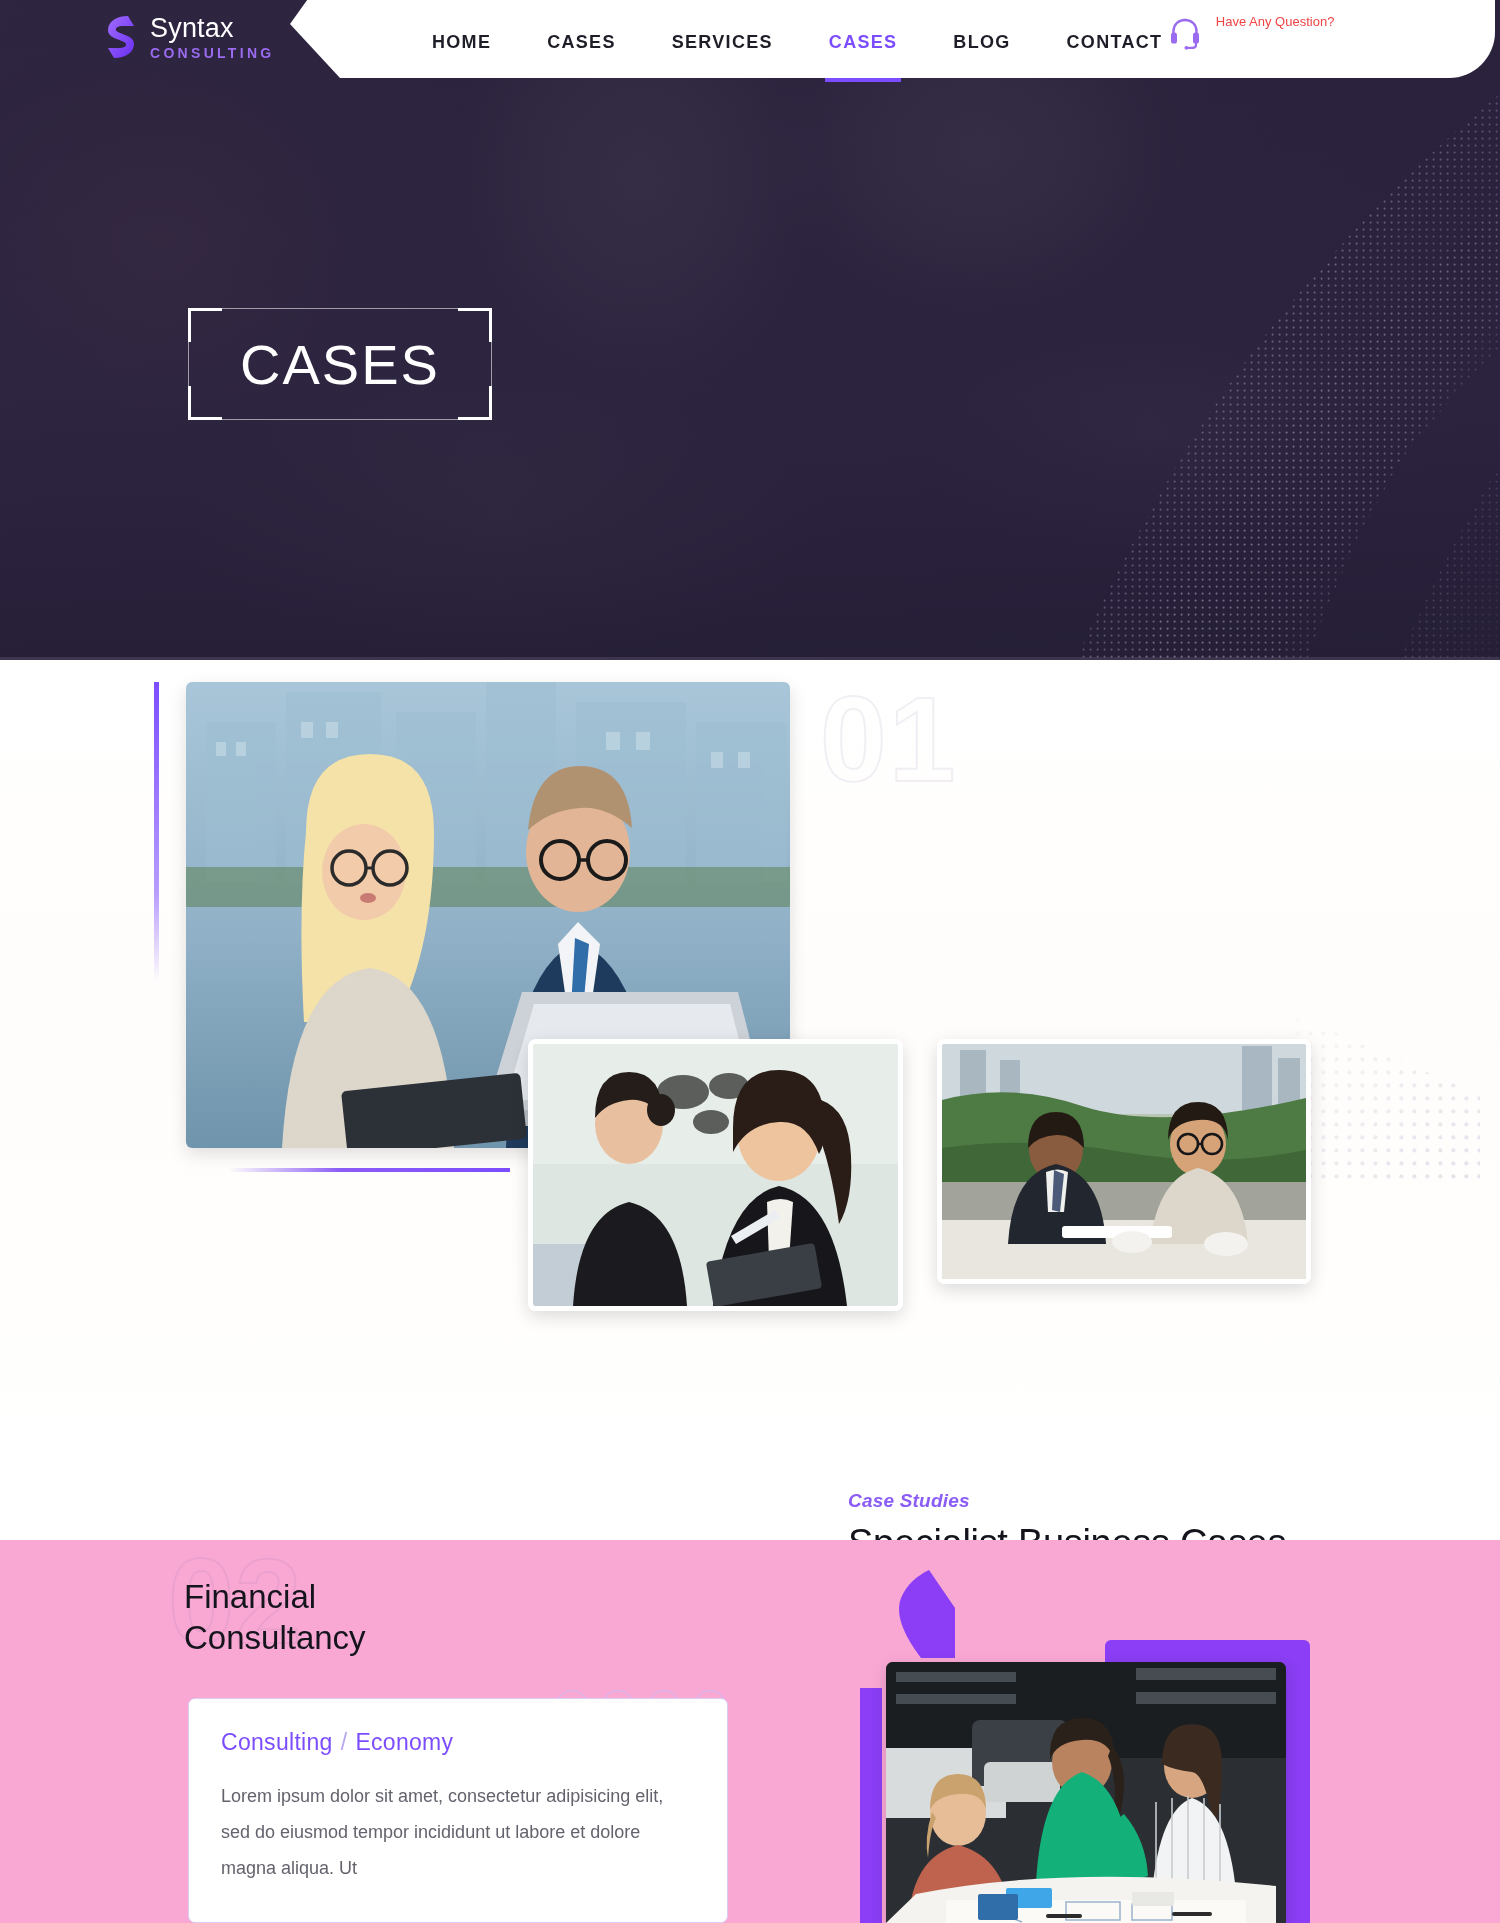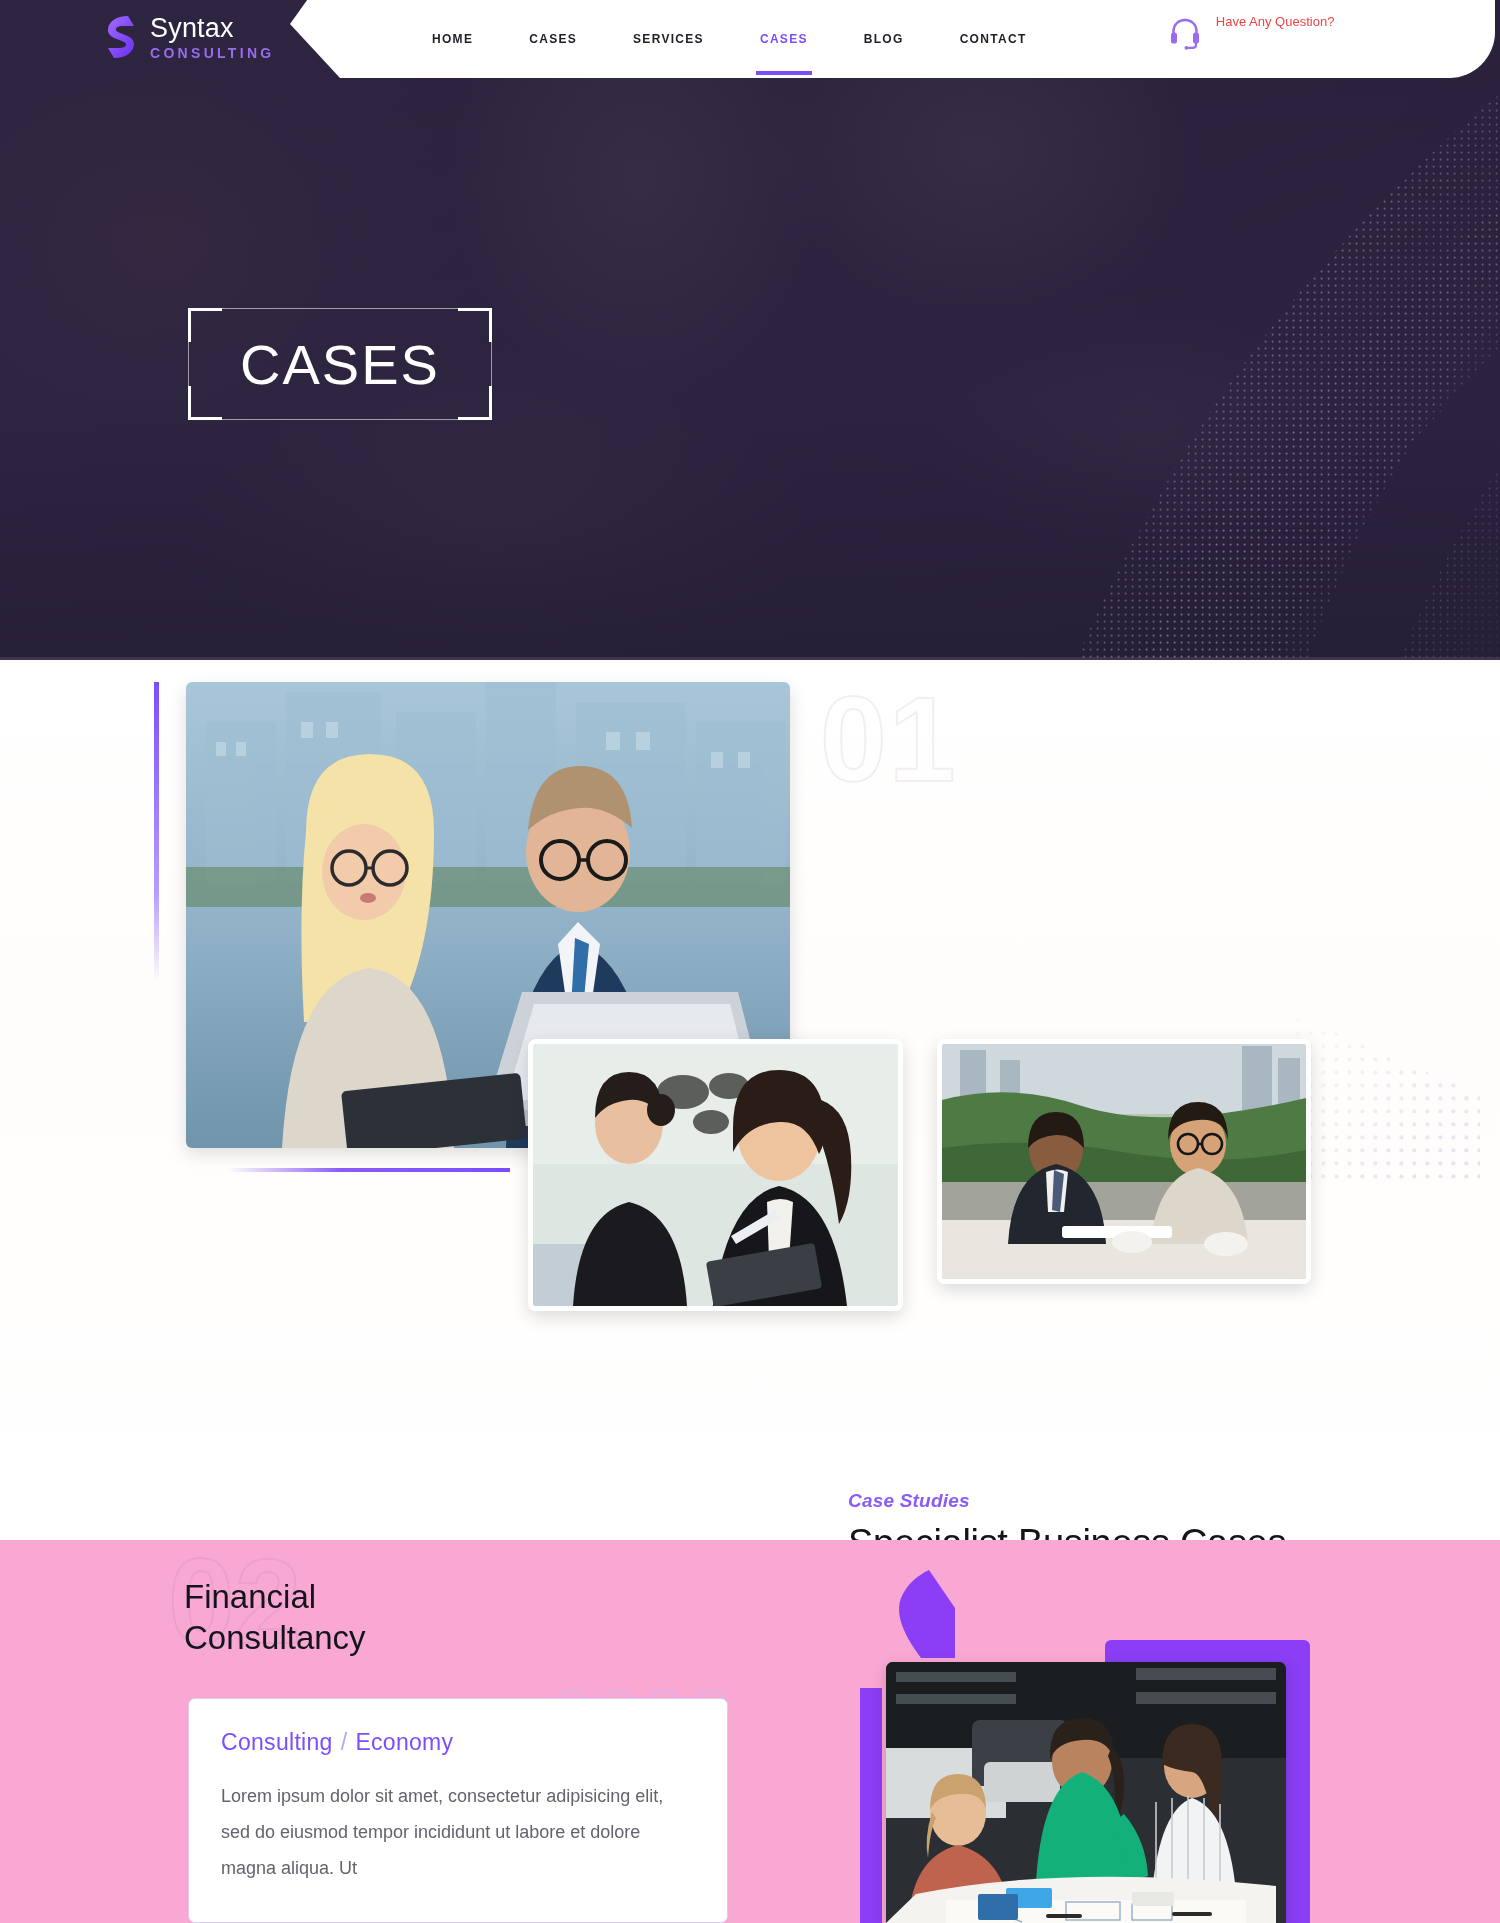--- a/index.html
+++ b/index.html
@@ -76,21 +76,21 @@
     font-size: 14px; color: #9a6bee; letter-spacing: 3.3px;
     font-weight: 600; margin-top: 4px;
   }
   .nav {
     position: absolute;
     left: 404px; top: 22px;
     display: flex; align-items: center; gap: 0px;
     z-index: 9;
   }
   .nav a {
-    font-size: 12px; font-weight: 700; letter-spacing: 1.3px;
+    font-size: 18px; font-weight: 700; letter-spacing: 1.3px;
     color: #1e1e28; text-decoration: none;
     padding: 10px 28px 12px 28px;
     position: relative;
     text-align: right;
   }
   .nav a.active { color: #7c4dff; }
   .nav a.active::after {
     content: "";
     position: absolute; left: 24px; right: 24px; bottom: -17px;
     height: 4px; background: #7c4dff;

